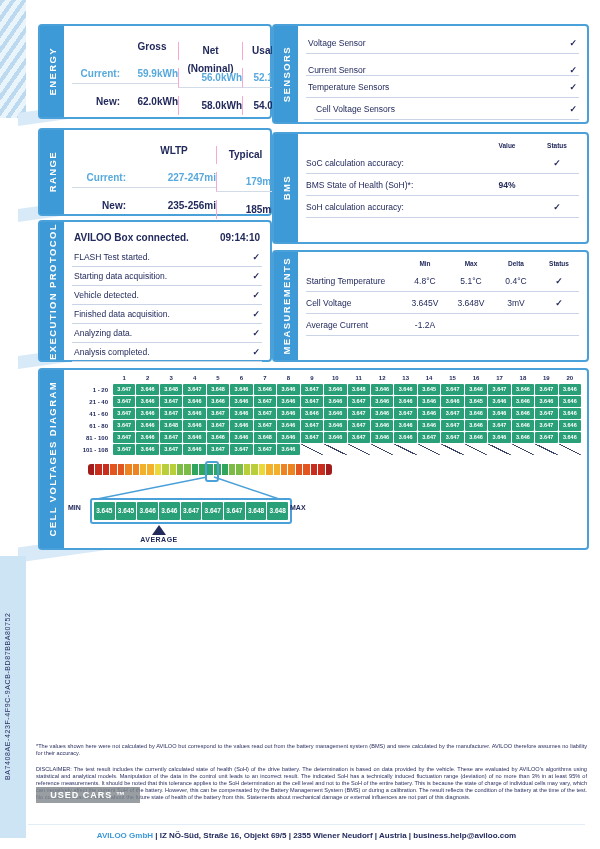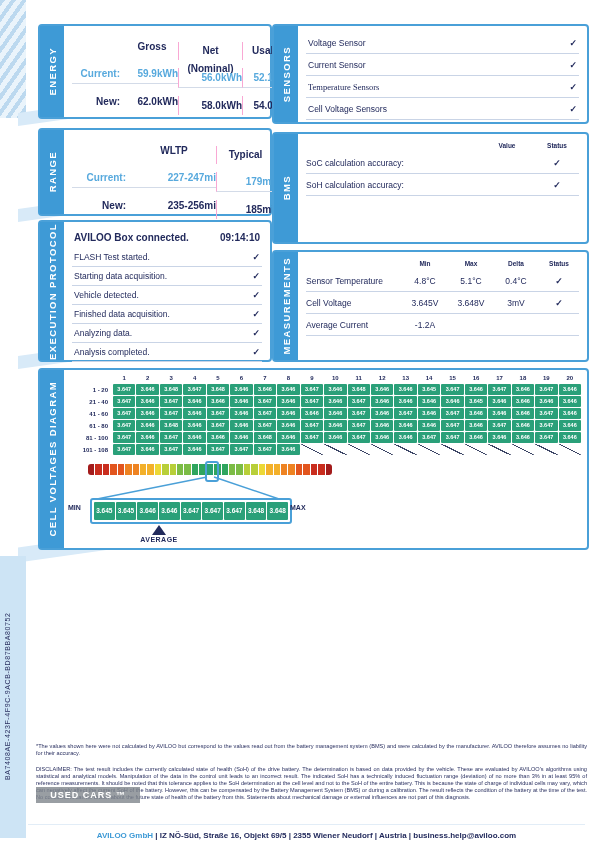--- a/index.html
+++ b/index.html
@@ -169,29 +169,29 @@
 
   <div class="box" style="left:272px;top:24px;width:313px;height:96px;">
     <div class="tab">
         <span>SENSORS</span>
       </div>
     <div class="content" id="sensor-rows" style="padding-top:6px;">
         <div class="lrow" style="height: 21px;">
           <span>Voltage Sensor</span>
           <span class="check">✓</span>
         </div>
+        <div class="lrow" style="height: 21px; align-items: flex-end;">
+          <span>Current Sensor</span>
+          <span class="check">✓</span>
+        </div>
         <div class="lrow" style="height: 21px;">
-          <span>Current Sensor</span>
-          <span class="check">✓</span>
-        </div>
-        <div class="lrow" style="height: 21px; font-family: Liberation Serif, serif;">
           <span>Temperature Sensors</span>
           <span class="check">✓</span>
         </div>
-        <div class="lrow" style="height: 21px;">
+        <div class="lrow" style="height: 21px; margin-left: 8px;">
           <span>Cell Voltage Sensors</span>
           <span class="check">✓</span>
         </div>
       </div>
   </div>
 
   <div class="box" style="left:272px;top:132px;width:313px;height:108px;">
     <div class="tab">
         <span>BMS</span>
       </div>
@@ -199,20 +199,25 @@
       <div class="bmshead">
         <div></div>
         <div class="hdr">Value</div>
         <div class="hdr">Status</div>
       </div>
       <div id="bms-rows">
           <div class="bmsrow">
             <span>SoC calculation accuracy:</span>
             <span class="bval"></span>
             <span class="bchk check">✓</span>
+          </div>
+          <div class="bmsrow">
+            <span>BMS State of Health (SoH)*:</span>
+            <span class="bval">94%</span>
+            <span class="bchk check"></span>
           </div>
           <div class="bmsrow">
             <span>SoH calculation accuracy:</span>
             <span class="bval"></span>
             <span class="bchk check">✓</span>
           </div>
         </div>
     </div>
   </div>
 
@@ -223,21 +228,21 @@
     <div class="content">
       <div class="mhead">
         <div></div>
         <div class="hdr">Min</div>
         <div class="hdr">Max</div>
         <div class="hdr">Delta</div>
         <div class="hdr">Status</div>
       </div>
       <div id="measure-rows">
           <div class="mrow">
-            <span>Sensor Temperature</span>
+            <span>Starting Temperature</span>
             <span class="mv">4.8°C</span>
             <span class="mv">5.1°C</span>
             <span class="mv">0.4°C</span>
             <span class="mv check">✓</span>
           </div>
           <div class="mrow">
             <span>Cell Voltage</span>
             <span class="mv">3.645V</span>
             <span class="mv">3.648V</span>
             <span class="mv">3mV</span>

